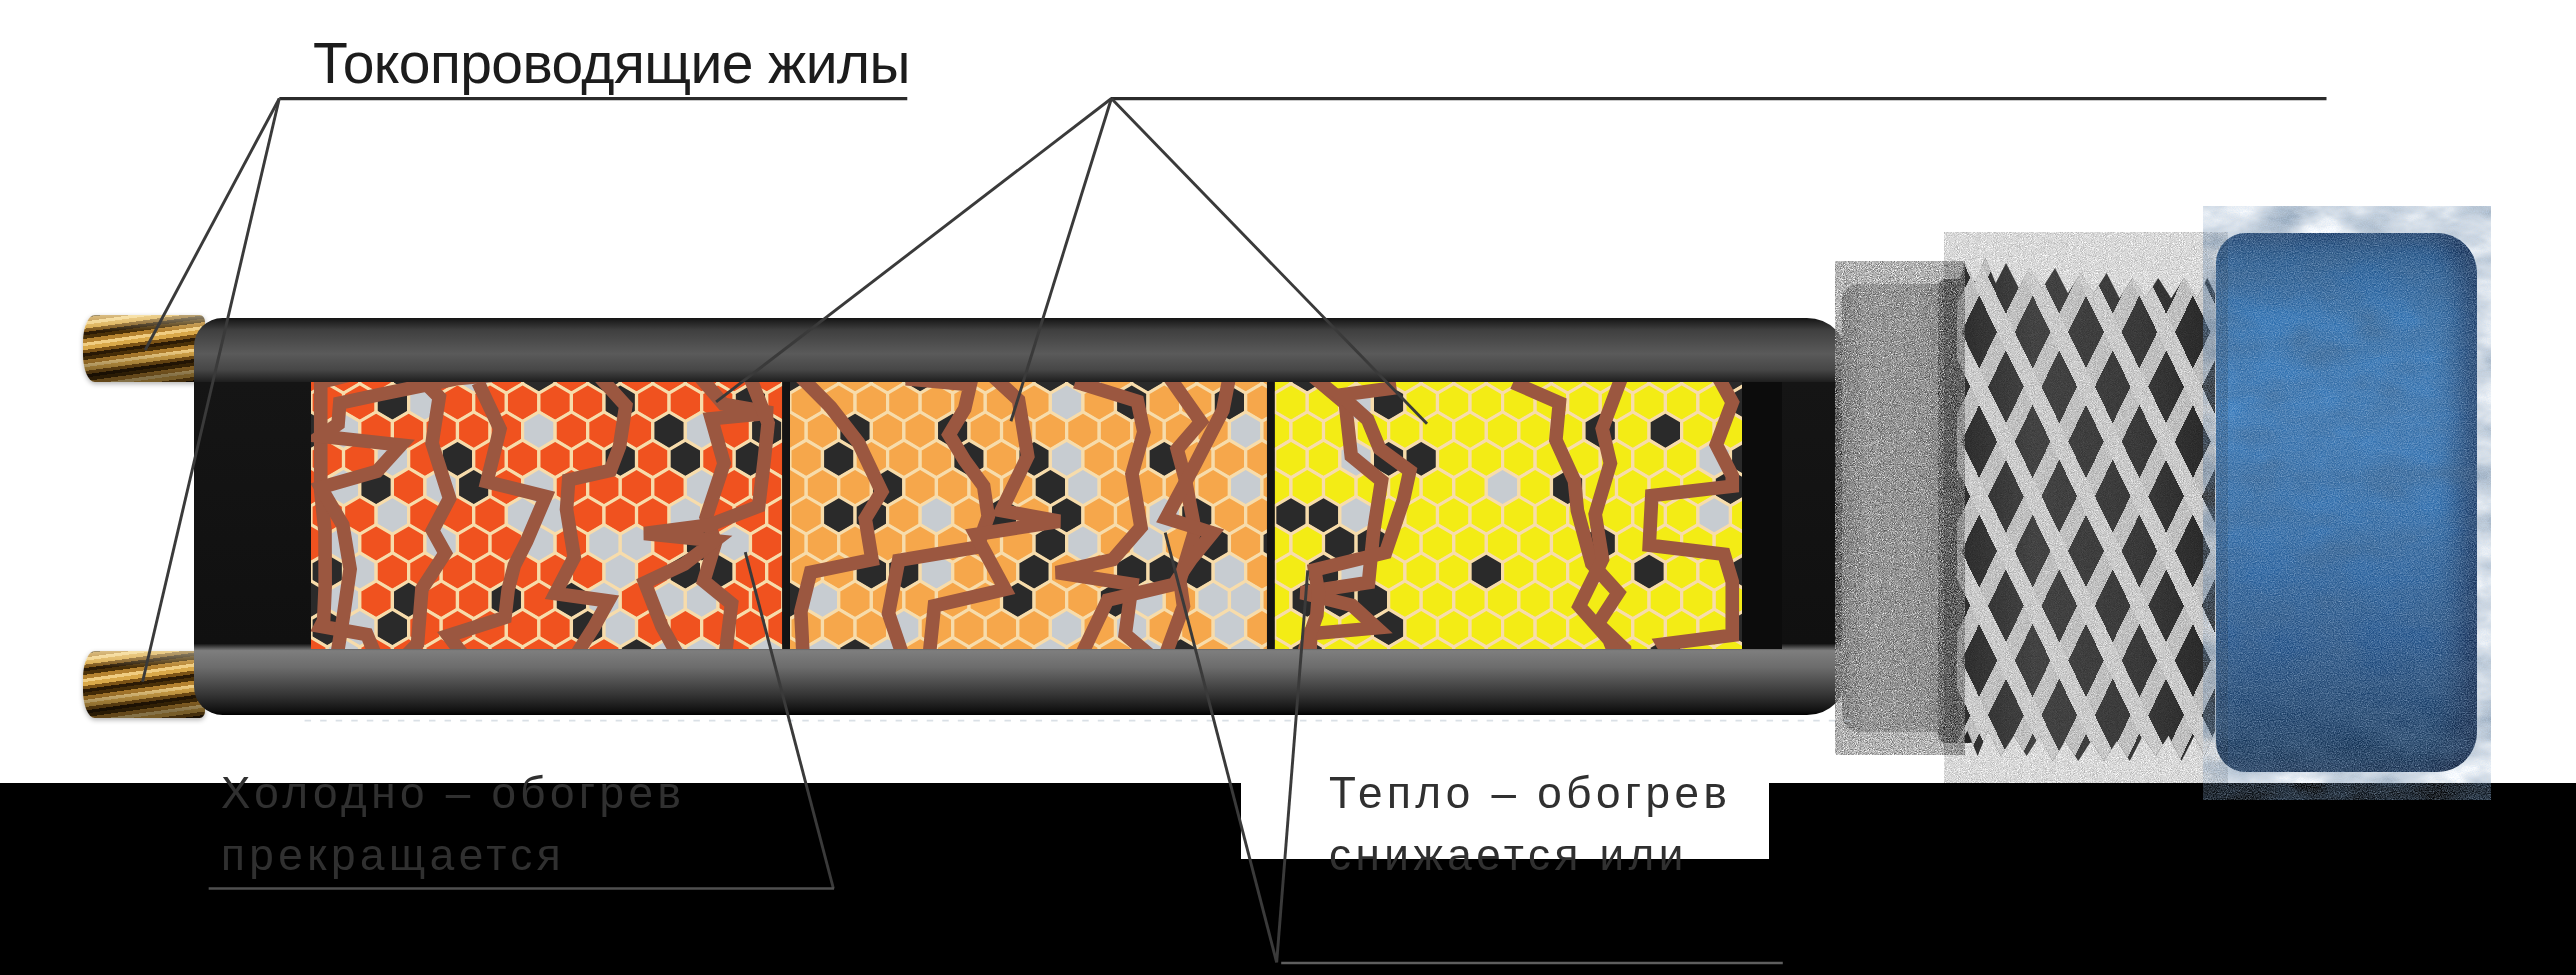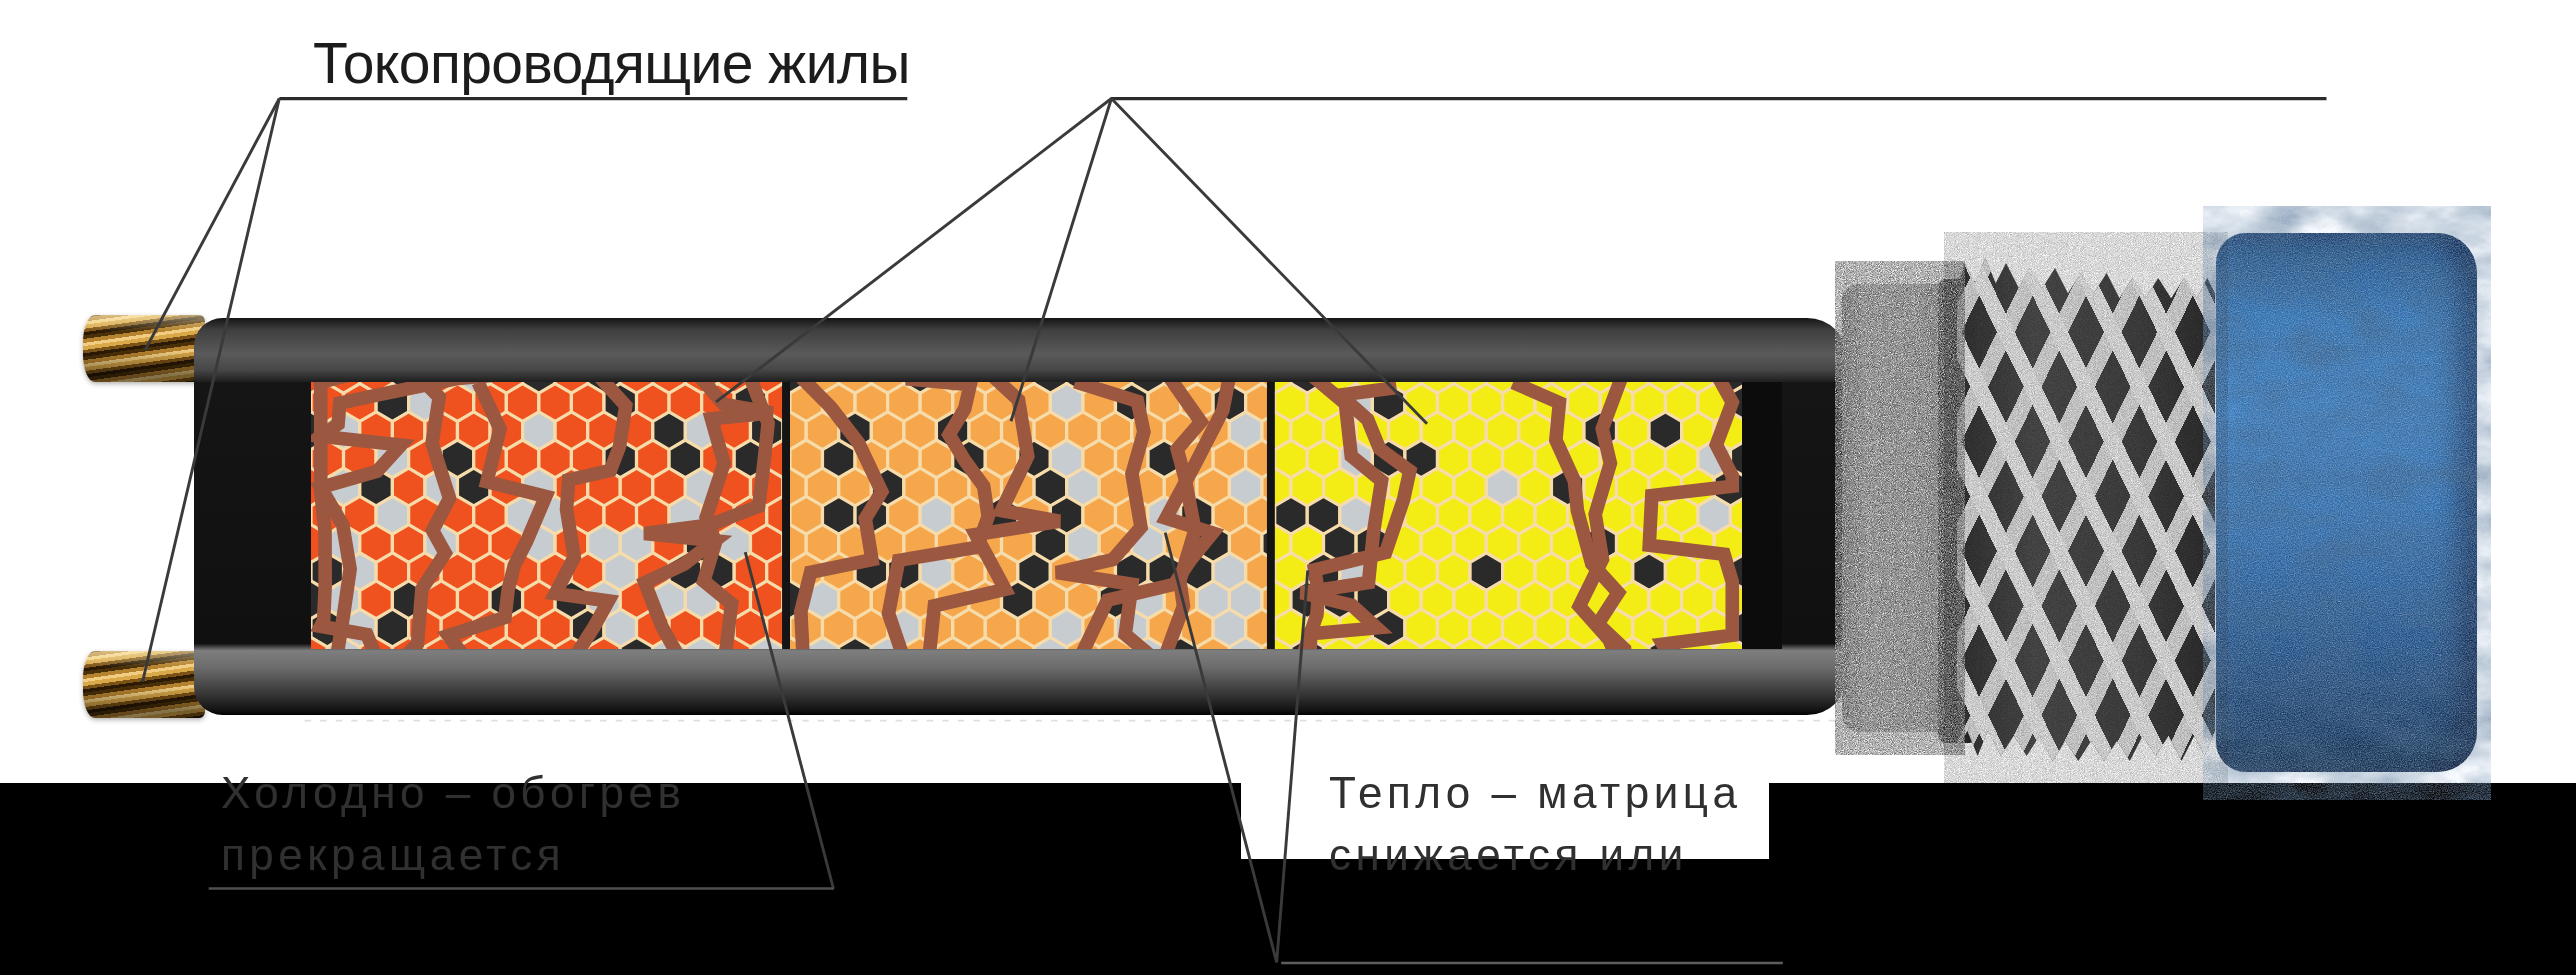--- a/index.html
+++ b/index.html
@@ -760,21 +760,21 @@
     <rect x="3420" y="360" width="403" height="832" rx="48" filter="url(#grainBlue)" opacity="0.5"></rect>
   </svg>
 
   <div class="toplabel label-conductors">Токопроводящие жилы</div>
 
   <div class="bottomlabel label-cold">
     <div>Холодно – обогрев</div>
     <div>прекращается</div>
   </div>
   <div class="bottomlabel label-warm">
-    <div>Тепло – матрица</div>
+    <div>Тепло – обогрев</div>
     <div>снижается или</div>
   </div>
 
   <svg class="annotation-overlay" id="annSvg" viewBox="0 0 3975 1506">
       <line x1="470" y1="1112" x2="2860" y2="1112" stroke="#c3cdd6" stroke-width="3" stroke-dasharray="10 14" opacity="0.6"></line>
       <line x1="431" y1="152" x2="1400" y2="152" stroke="#2b2b2b" stroke-width="5"></line>
       <line x1="1714" y1="152" x2="3590" y2="152" stroke="#2b2b2b" stroke-width="5"></line>
       <line x1="431" y1="152" x2="224" y2="540" stroke="#3a3a3a" stroke-width="4.5"></line>
       <line x1="431" y1="152" x2="220" y2="1052" stroke="#3a3a3a" stroke-width="4.5"></line>
       <line x1="1715" y1="152" x2="1105" y2="620" stroke="#3a3a3a" stroke-width="4.5"></line>

